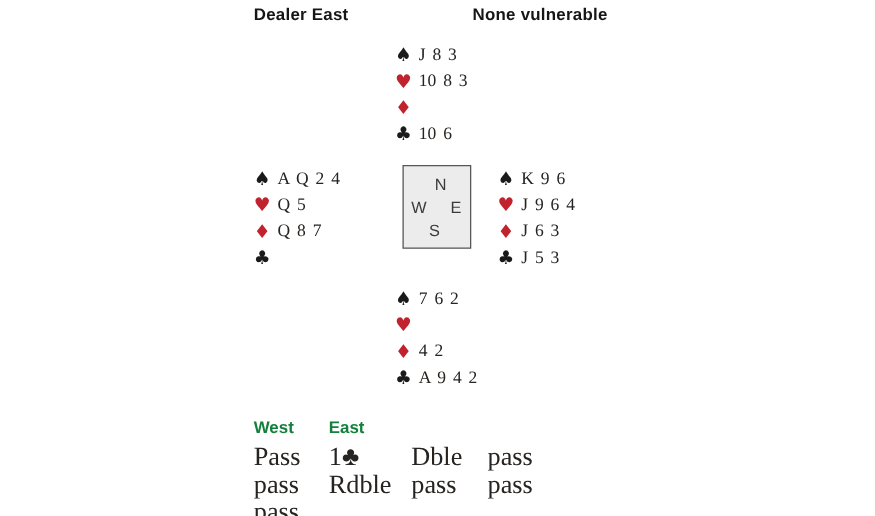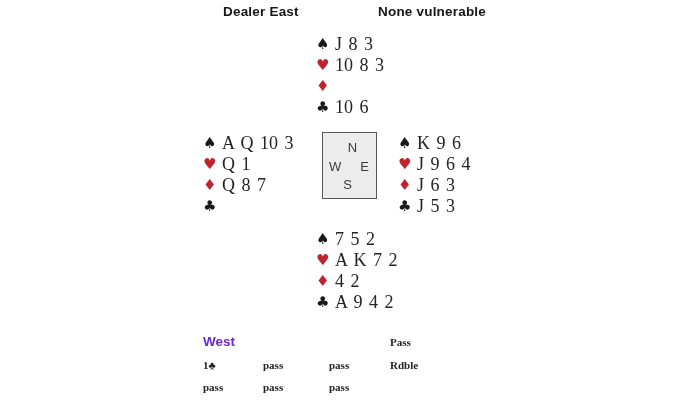--- a/index.html
+++ b/index.html
@@ -5,57 +5,57 @@
   * { margin:0; padding:0; box-sizing:border-box; }
   html,body { background:#ffffff; }
   .page {
     position:relative; width:700px; height:413px; background:#ffffff;
     font-family:"Liberation Serif", serif; color:var(--text,#262321); overflow:hidden;
   }
   .hdr {
     position:absolute; font-family:"Liberation Sans", sans-serif; font-weight:bold;
     font-size:13.5px; color:#161616; letter-spacing:0.2px;
   }
-  .hdr.dealer { left:203px; top:4px;margin-left:20px; }
+  .hdr.dealer { left:203px; top:4px; }
   .hdr.vuln   { left:378px; top:4px; }
 
   .hand { position:absolute; }
   .hand.north { left:316px; top:34px; }
   .hand.west  { left:203px; top:133px; }
   .hand.east  { left:398px; top:133px; }
   .hand.south { left:316px; top:229px; }
   .hand-row { height:21px; display:flex; align-items:center; }
   .suit {
     display:inline-block; width:19px; font-family:"DejaVu Sans", sans-serif;
     font-size:15px; line-height:1;
   }
   .suit.red   { color:var(--red-suit,#c0232d); }
   .suit.black { color:var(--black-suit,#1a1a1a); }
-  .cards { font-size:18px; word-spacing:2px; white-space:nowrap; }
+  .cards { font-size:14px; word-spacing:2px; white-space:nowrap; }
 
   .compass {
     position:absolute; left:322px; top:132px; width:55px; height:67px;
     background:var(--compass-bg,#ececec); border:1.5px solid var(--compass-border,#55565a);
     font-family:"Liberation Sans", sans-serif; font-size:13px; color:#3a3a3a;
   }
   .compass span { position:absolute; line-height:1; }
   .compass .cn { top:8px;    left:50%; transform:translateX(-50%); margin-left:3px; }
   .compass .cw { left:6px;   top:50%;  transform:translateY(-50%); }
   .compass .ce { right:7px;  top:50%;  transform:translateY(-50%); }
   .compass .cs { bottom:7px; left:50%; transform:translateX(-50%); margin-left:-2px; }
 
   .auction {
     position:absolute; left:203px; top:331px;
     display:grid; grid-template-columns:60px 66px 61px 80px;
   }
   .auction .hcell {
     font-family:"Liberation Sans", sans-serif; font-weight:bold; font-size:13.5px;
-    color:#6d28d9; height:23px; line-height:21px;
+    color:#15803d; height:23px; line-height:21px;
   }
-  .auction .bcell { font-size:11px; height:22px; line-height:22px; white-space:nowrap;font-weight:bold; }
+  .auction .bcell { font-size:21px; height:22px; line-height:22px; white-space:nowrap; }
 </style>
 </head>
 <body>
 
 <div class="page" style="--red-suit: #c0232d; --black-suit: #1a1a1a; --text: #262321; --compass-bg: #ececec; --compass-border: #55565a;">
 
   <div class="hdr dealer">Dealer East</div>
   <div class="hdr vuln">None vulnerable</div>
 
   <div class="hand north">
@@ -72,25 +72,25 @@
     </div>
     <div class="hand-row">
       <span class="suit black">♣</span>
       <span class="cards">10 6</span>
     </div>
   </div>
 
   <div class="hand west">
     <div class="hand-row">
       <span class="suit black">♠</span>
-      <span class="cards">A Q 10 3</span>
+      <span class="cards">A Q 2 4</span>
     </div>
     <div class="hand-row">
       <span class="suit red">♥</span>
-      <span class="cards">Q 1</span>
+      <span class="cards">Q 5</span>
     </div>
     <div class="hand-row">
       <span class="suit red">♦</span>
       <span class="cards">Q 8 7</span>
     </div>
     <div class="hand-row">
       <span class="suit black">♣</span>
     </div>
   </div>
 
@@ -116,44 +116,45 @@
     </div>
     <div class="hand-row">
       <span class="suit black">♣</span>
       <span class="cards">J 5 3</span>
     </div>
   </div>
 
   <div class="hand south">
     <div class="hand-row">
       <span class="suit black">♠</span>
-      <span class="cards">7 5 2</span>
+      <span class="cards">7 6 2</span>
     </div>
     <div class="hand-row">
       <span class="suit red">♥</span>
-      <span class="cards">A K 7 2</span>
     </div>
     <div class="hand-row">
       <span class="suit red">♦</span>
       <span class="cards">4 2</span>
     </div>
     <div class="hand-row">
       <span class="suit black">♣</span>
       <span class="cards">A 9 4 2</span>
     </div>
   </div>
 
   <div class="auction">
     <div class="hcell">West</div>
+    <div class="hcell">East</div>
 
     <div class="bcell"></div>
     <div class="bcell"></div>
     <div class="bcell">Pass</div>
     <div class="bcell">1♣</div>
 
+    <div class="bcell">Dble</div>
     <div class="bcell">pass</div>
     <div class="bcell">pass</div>
 
     <div class="bcell">Rdble</div>
     <div class="bcell">pass</div>
     <div class="bcell">pass</div>
     <div class="bcell">pass</div>
   </div>
 
 </div>

